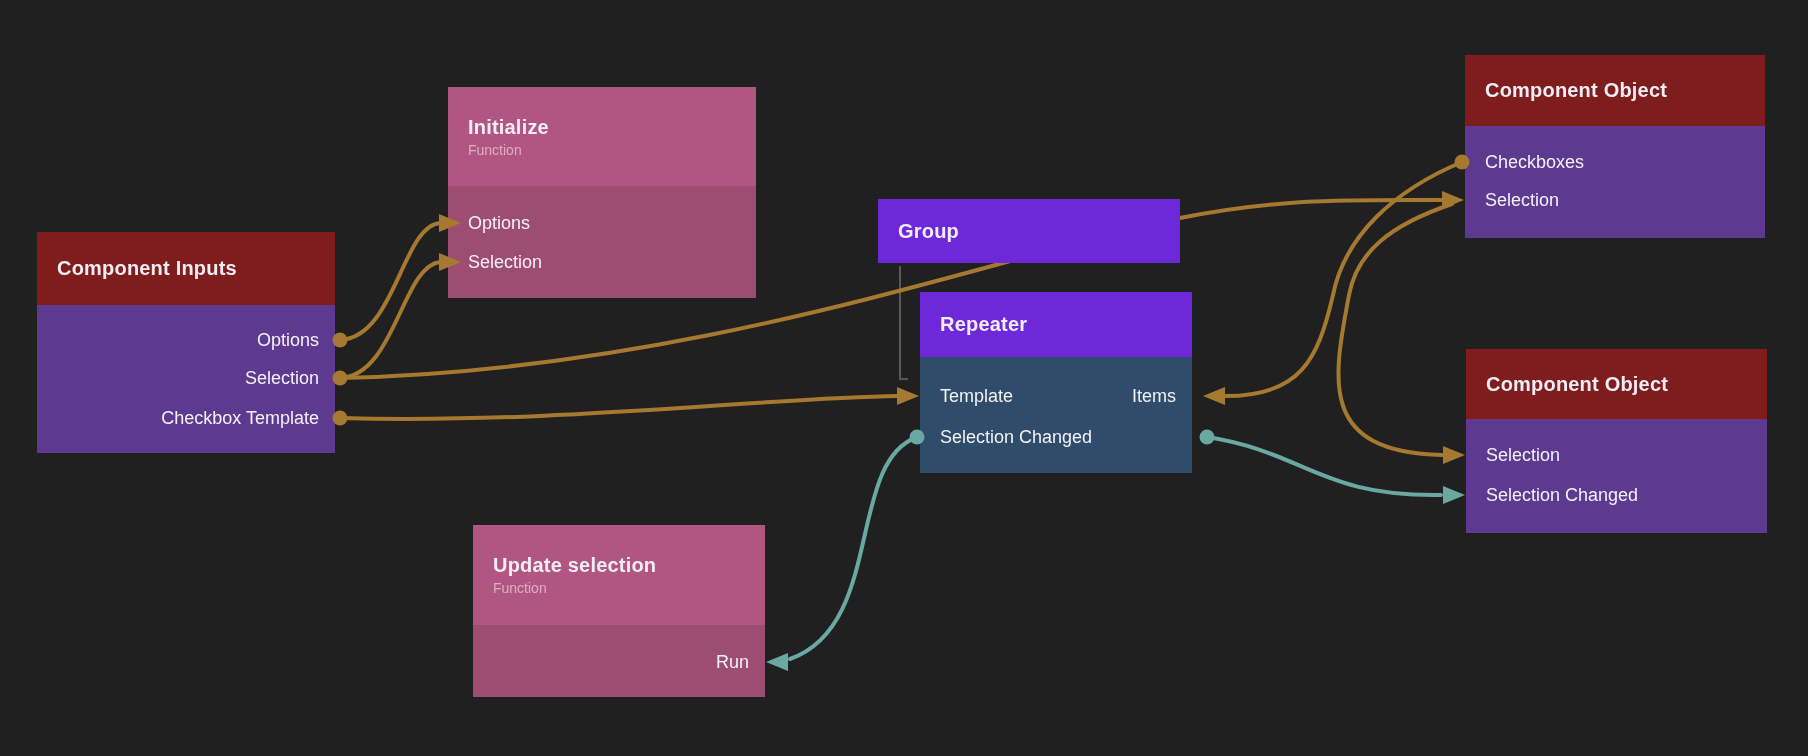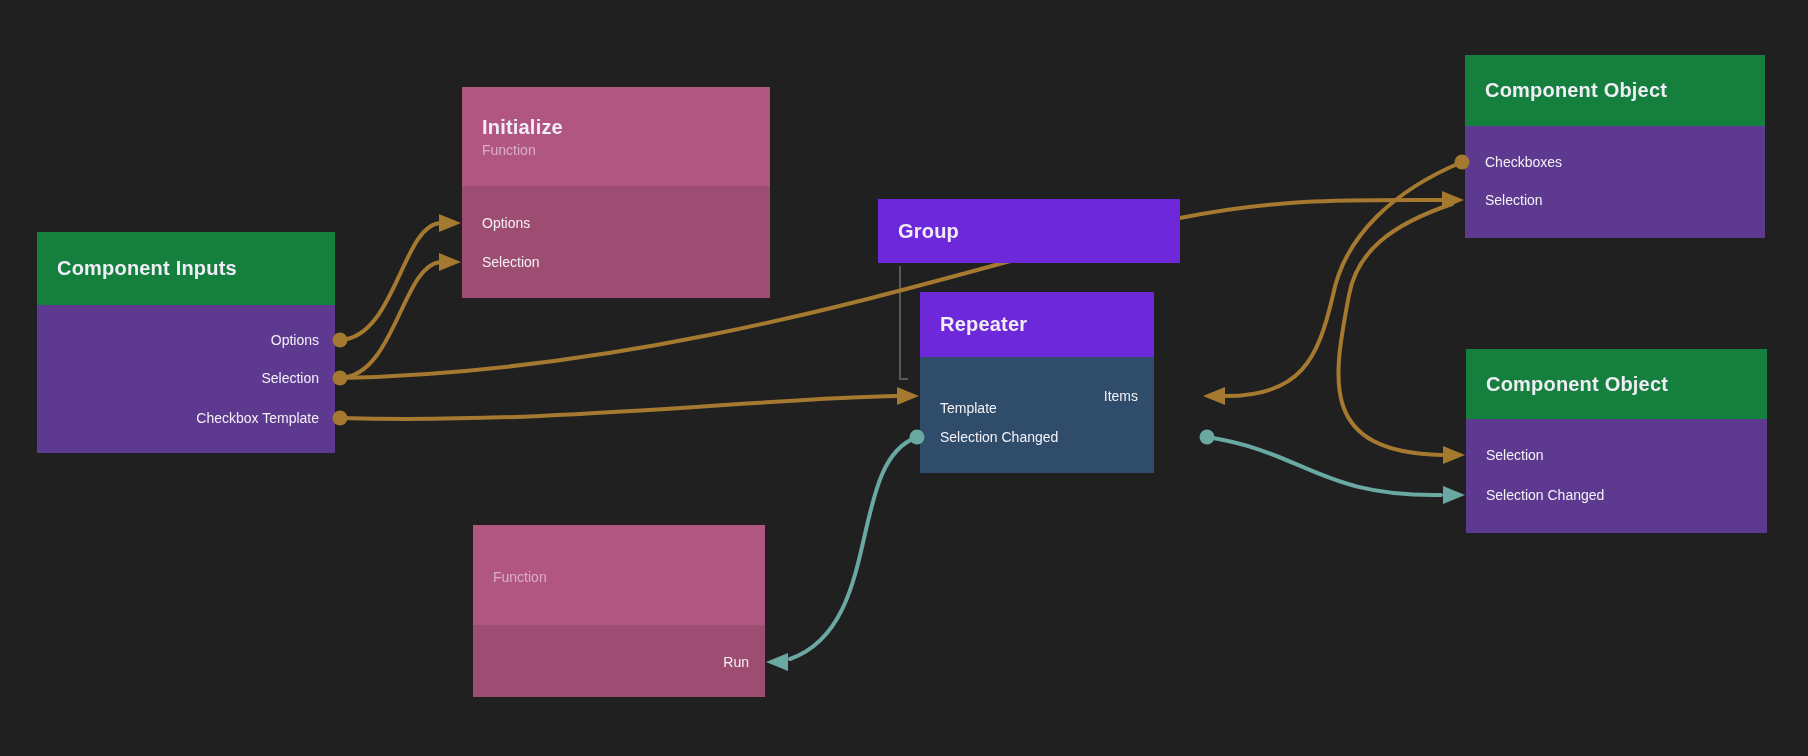--- a/index.html
+++ b/index.html
@@ -13,37 +13,37 @@
   svg.layer{position:absolute;left:0;top:0;}
   #wires{z-index:1;}
   #markers{z-index:3;}
   .node{position:absolute;z-index:2;box-sizing:border-box;}
   .node-header{
     box-sizing:border-box;
     padding-left:20px;padding-right:12px;
     display:flex;flex-direction:column;justify-content:center;
   }
   .node-body{width:100%;}
-  .purple .node-header{background:#15803d;}
+  .purple .node-header{background:#7f1d1d;}
   .purple .node-body{background:#5d3a90;}
   .pink .node-header{background:#b05680;}
   .pink .node-body{background:#9e4d72;}
   .blue .node-header{background:#6d28d9;}
   .blue .node-body{background:#2f4d6b;}
   .node-title{
     font-size:20px;font-weight:700;color:#f1edf7;letter-spacing:.2px;
     white-space:nowrap;
   }
   .node-subtitle{
     font-size:14px;font-weight:400;color:rgba(255,255,255,.52);
     margin-top:3px;white-space:nowrap;
   }
   .port{
     position:absolute;height:28px;line-height:28px;
-    font-size:14px;color:#f3f1f6;white-space:nowrap;z-index:4;
+    font-size:18px;color:#f3f1f6;white-space:nowrap;z-index:4;
   }
   .port.left{left:20px;}
   .port.right{right:16px;text-align:right;}
   path.wire{fill:none;stroke-width:4;stroke-linecap:round;}
   path.hier{fill:none;stroke-width:2;}
 </style>
 </head>
 <body>
 
 <div id="canvas" style="width: 1808px; height: 756px; background: rgb(32, 32, 33);">
@@ -76,45 +76,46 @@
     </svg>
 <div class="node purple" style="left: 37px; top: 232px; width: 298px; height: 221px;">
       <div class="node-header" style="height: 73px;">
         <div class="node-title">Component Inputs</div>
       </div>
       <div class="node-body" style="height: 148px;"></div>
       <div class="port right" style="top: 94px;">Options</div>
       <div class="port right" style="top: 132px;">Selection</div>
       <div class="port right" style="top: 172px;">Checkbox Template</div>
     </div>
-    <div class="node pink" style="left: 462px; top: 87px; width: 308px; height: 165px;">
+    <div class="node pink" style="left: 448px; top: 87px; width: 308px; height: 165px;">
       <div class="node-header" style="height: 99px;">
         <div class="node-title">Initialize</div>
         <div class="node-subtitle">Function</div>
       </div>
       <div class="node-body" style="height: 112px;"></div>
       <div class="port left" style="top: 122px;">Options</div>
       <div class="port left" style="top: 161px;">Selection</div>
     </div>
     <div class="node blue" style="left: 878px; top: 199px; width: 302px; height: 64px;">
       <div class="node-header" style="height: 64px;">
         <div class="node-title">Group</div>
       </div>
     </div>
-    <div class="node blue" style="left: 920px; top: 292px; width: 234px; height: 181px;">
+    <div class="node blue" style="left: 920px; top: 292px; width: 272px; height: 181px;">
       <div class="node-header" style="height: 65px;">
         <div class="node-title">Repeater</div>
       </div>
       <div class="node-body" style="height: 116px;"></div>
-      <div class="port left" style="top: 90px; margin-top: 12px;">Template</div>
+      <div class="port left" style="top: 90px;">Template</div>
       <div class="port right" style="top: 90px; margin-left: 32px;">Items</div>
       <div class="port left" style="top: 131px;">Selection Changed</div>
     </div>
     <div class="node pink" style="left: 473px; top: 525px; width: 292px; height: 172px;">
       <div class="node-header" style="height: 100px;">
+        <div class="node-title">Update selection</div>
         <div class="node-subtitle">Function</div>
       </div>
       <div class="node-body" style="height: 72px;"></div>
       <div class="port right" style="top: 123px; text-align: center;">Run</div>
     </div>
     <div class="node purple" style="left: 1465px; top: 55px; width: 300px; height: 183px;">
       <div class="node-header" style="height: 71px;">
         <div class="node-title">Component Object</div>
       </div>
       <div class="node-body" style="height: 112px;"></div>

